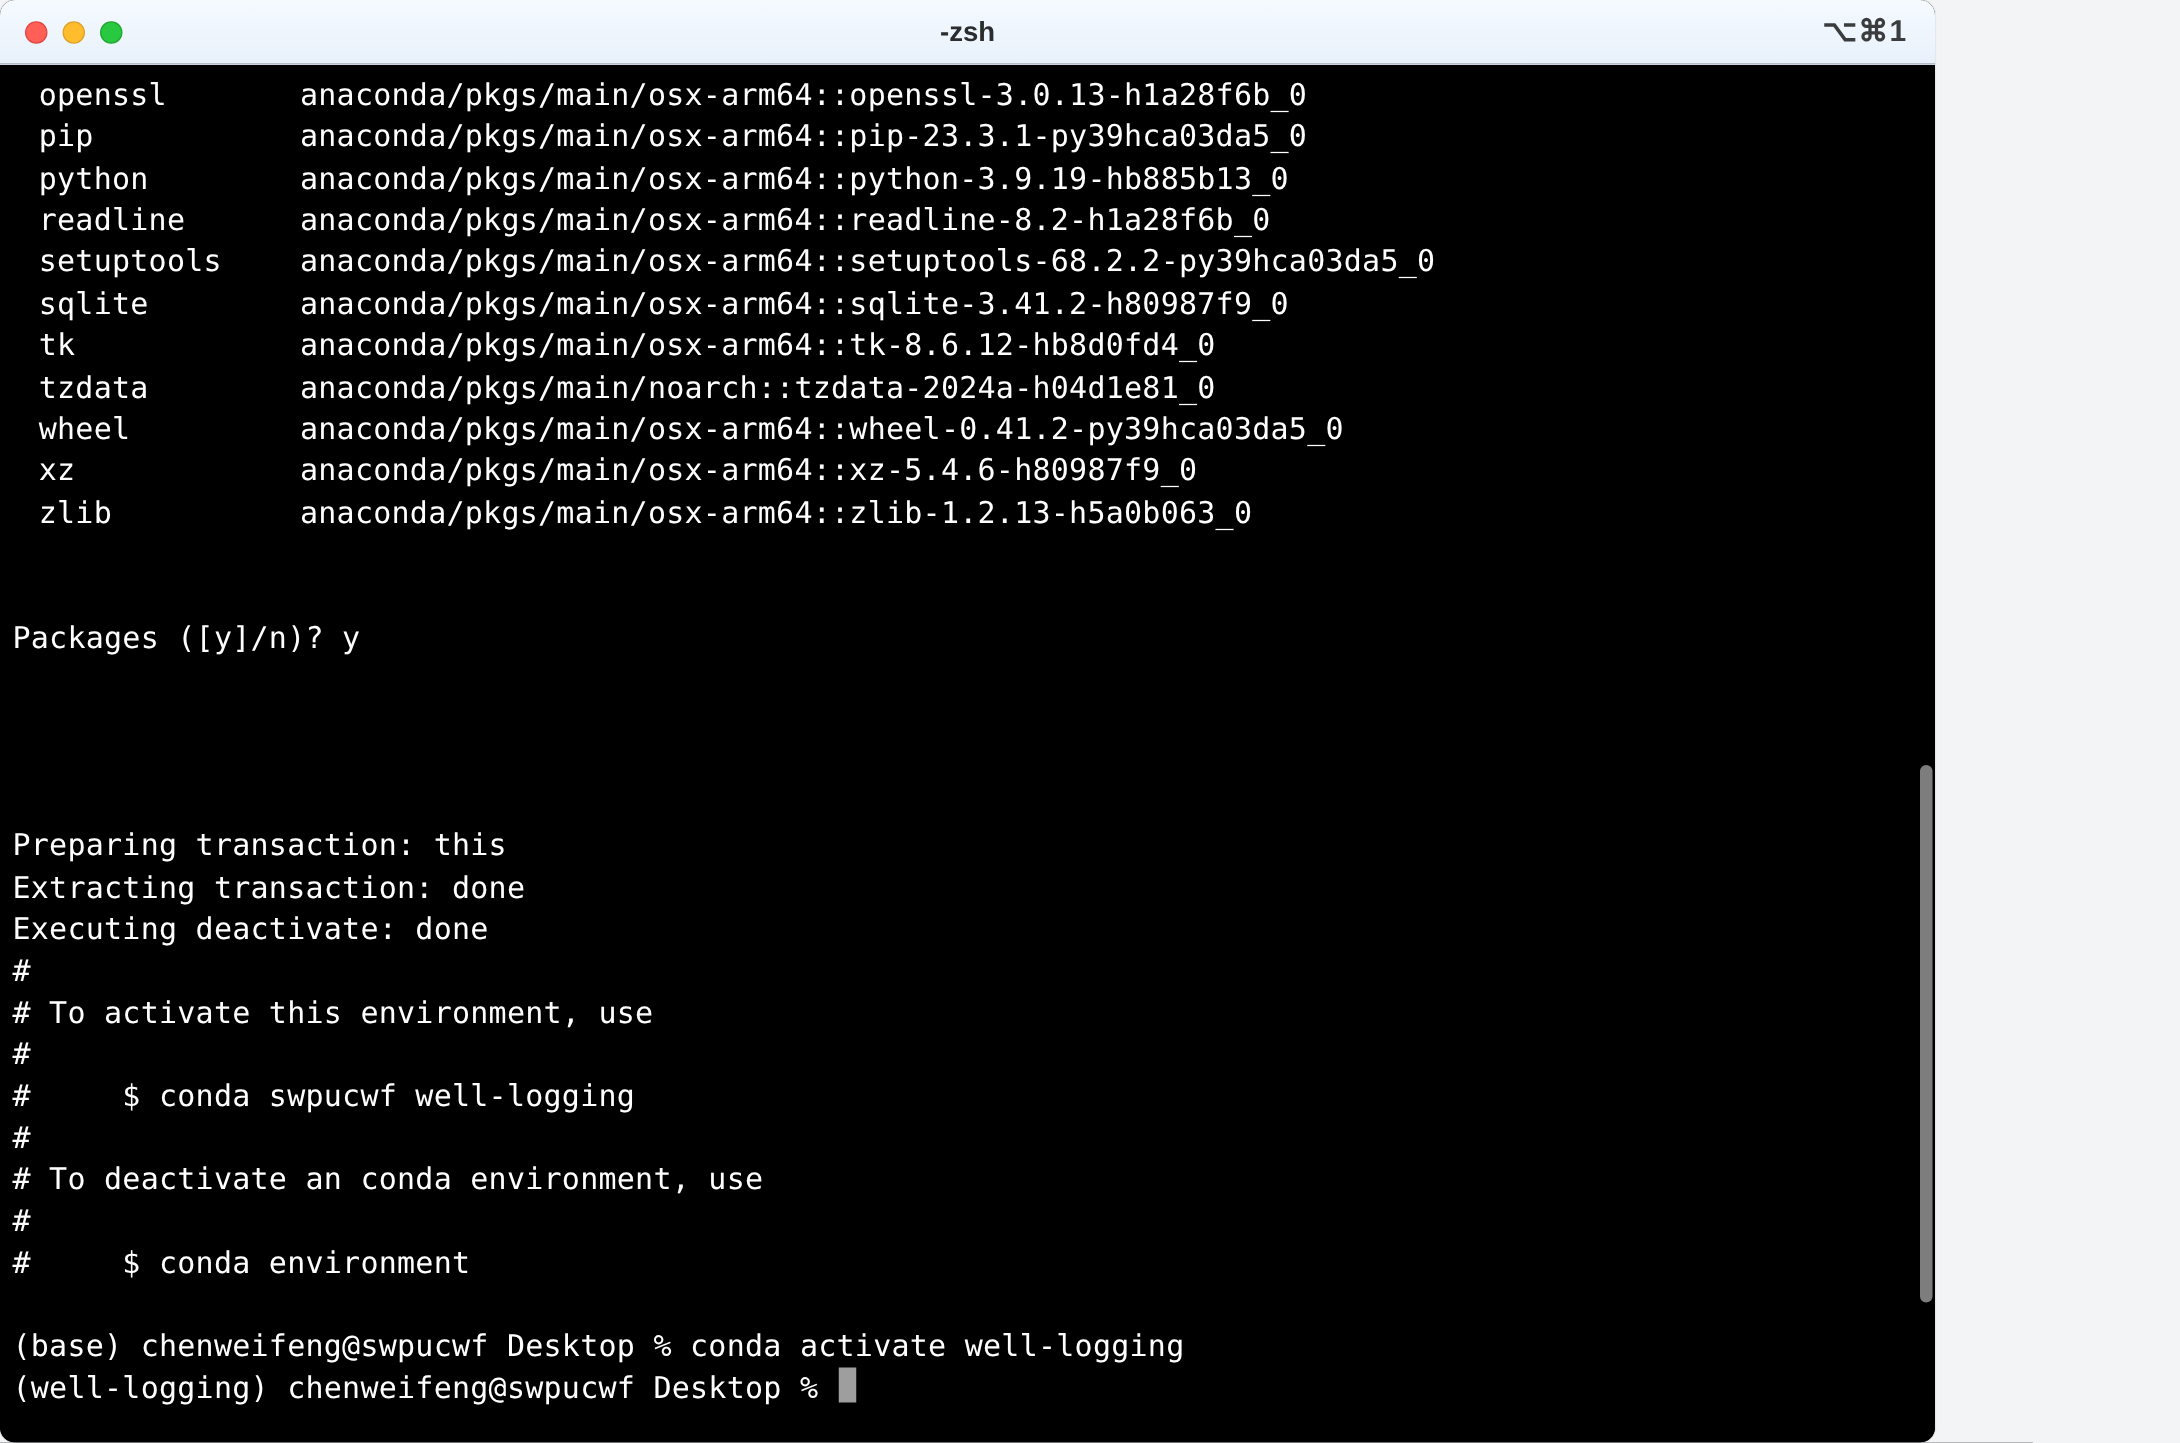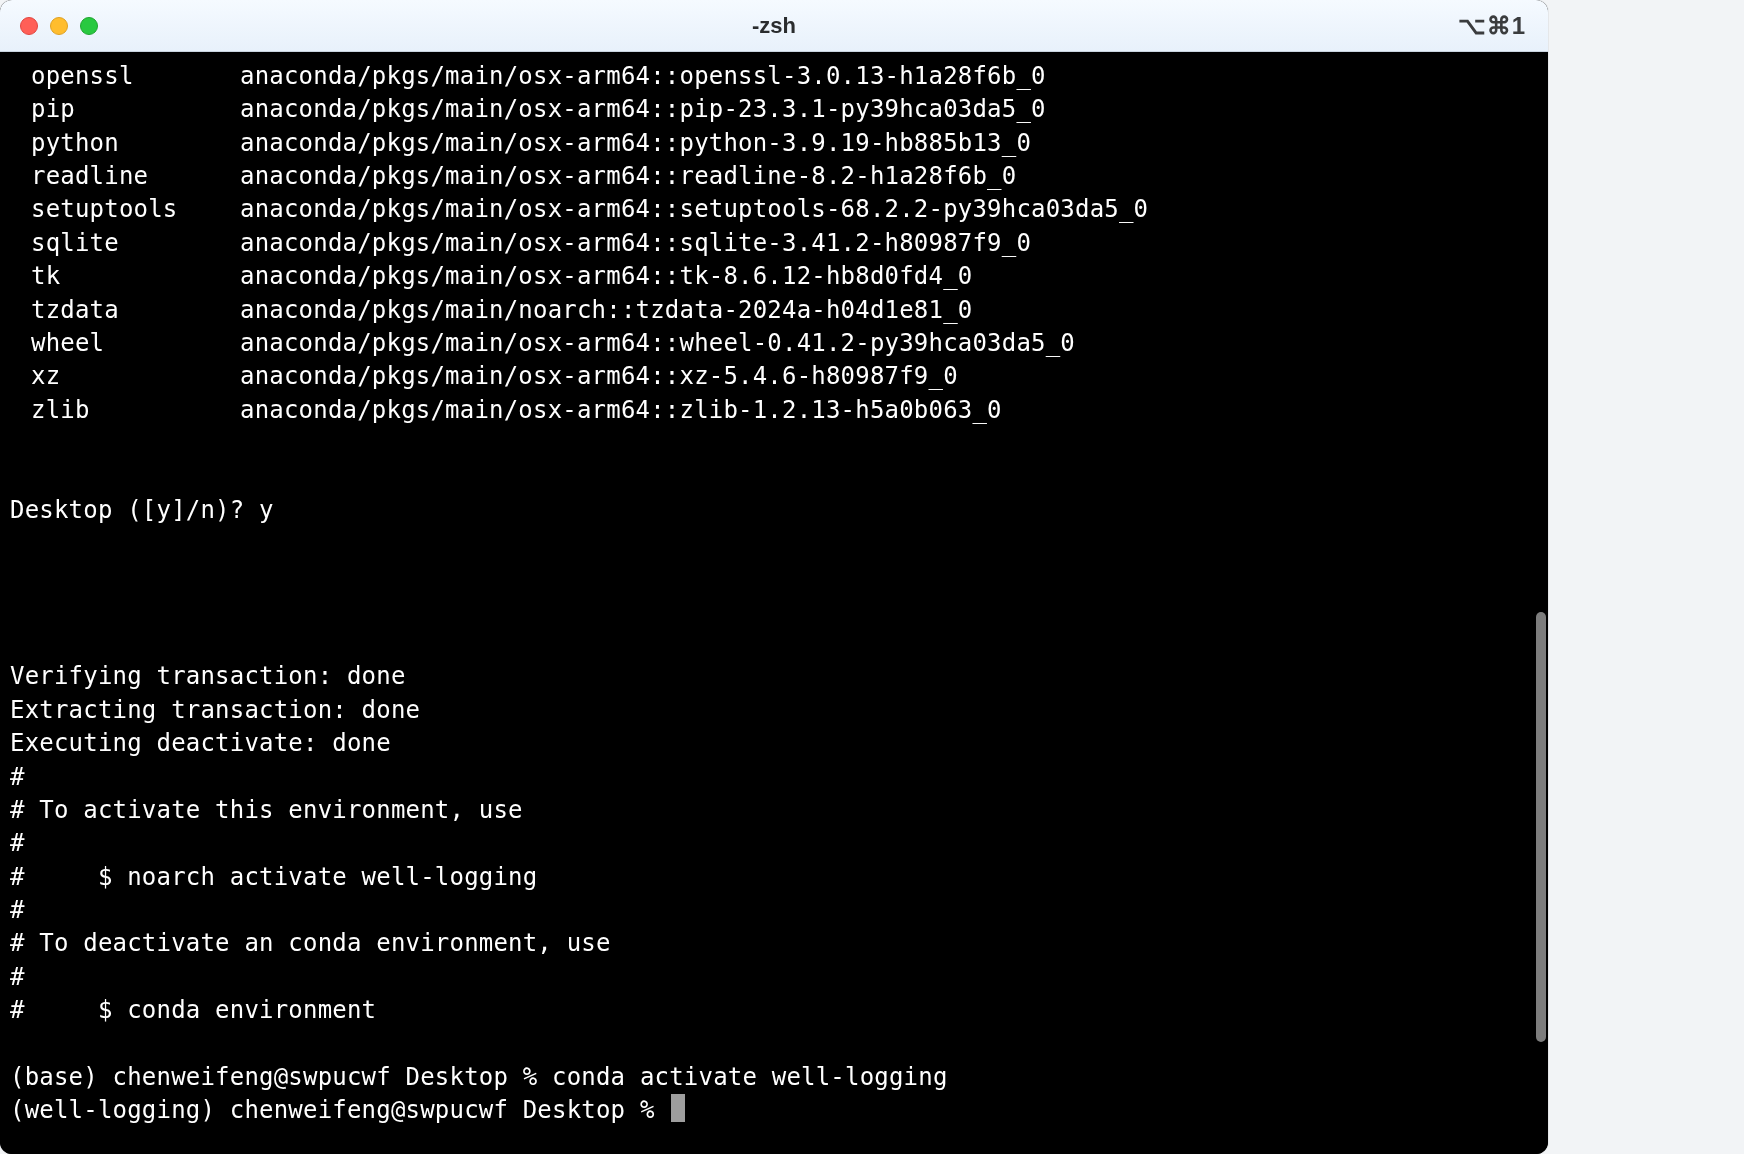--- a/index.html
+++ b/index.html
@@ -103,30 +103,30 @@
     <div class="traffic-lights">
       <div class="tl close"></div>
       <div class="tl min"></div>
       <div class="tl max"></div>
     </div>
     <div class="title">-zsh</div>
     <div class="shortcut">⌥⌘1</div>
   </div>
 
   <div class="terminal-body"><div class="pkg-line"><span class="pkg-name">openssl</span><span class="pkg-spec">anaconda/pkgs/main/osx-arm64::openssl-3.0.13-h1a28f6b_0</span></div><div class="pkg-line"><span class="pkg-name">pip</span><span class="pkg-spec">anaconda/pkgs/main/osx-arm64::pip-23.3.1-py39hca03da5_0</span></div><div class="pkg-line"><span class="pkg-name">python</span><span class="pkg-spec">anaconda/pkgs/main/osx-arm64::python-3.9.19-hb885b13_0</span></div><div class="pkg-line"><span class="pkg-name">readline</span><span class="pkg-spec">anaconda/pkgs/main/osx-arm64::readline-8.2-h1a28f6b_0</span></div><div class="pkg-line"><span class="pkg-name">setuptools</span><span class="pkg-spec">anaconda/pkgs/main/osx-arm64::setuptools-68.2.2-py39hca03da5_0</span></div><div class="pkg-line"><span class="pkg-name">sqlite</span><span class="pkg-spec">anaconda/pkgs/main/osx-arm64::sqlite-3.41.2-h80987f9_0</span></div><div class="pkg-line"><span class="pkg-name">tk</span><span class="pkg-spec">anaconda/pkgs/main/osx-arm64::tk-8.6.12-hb8d0fd4_0</span></div><div class="pkg-line"><span class="pkg-name">tzdata</span><span class="pkg-spec">anaconda/pkgs/main/noarch::tzdata-2024a-h04d1e81_0</span></div><div class="pkg-line"><span class="pkg-name">wheel</span><span class="pkg-spec">anaconda/pkgs/main/osx-arm64::wheel-0.41.2-py39hca03da5_0</span></div><div class="pkg-line"><span class="pkg-name">xz</span><span class="pkg-spec">anaconda/pkgs/main/osx-arm64::xz-5.4.6-h80987f9_0</span></div><div class="pkg-line"><span class="pkg-name">zlib</span><span class="pkg-spec">anaconda/pkgs/main/osx-arm64::zlib-1.2.13-h5a0b063_0</span></div>
-<br><span class="plain">Desktop ([y]/n)? y</span>
+<br><span class="plain">Packages ([y]/n)? y</span>
 
 <br>
-<br><span class="plain">Verifying transaction: done</span>
+<br><span class="plain">Preparing transaction: this</span>
 <span class="plain">Extracting transaction: done</span>
 <span class="plain">Executing deactivate: done</span>
 <span class="plain">#</span>
 <span class="plain"># To activate this environment, use</span>
 <span class="plain">#</span>
-<span class="plain">#     $ noarch activate well-logging</span>
+<span class="plain">#     $ conda swpucwf well-logging</span>
 <span class="plain">#</span>
 <span class="plain"># To deactivate an conda environment, use</span>
 <span class="plain">#</span>
 <span class="plain">#     $ conda environment</span>
 <br><span class="plain">(base) chenweifeng@swpucwf Desktop % conda activate well-logging</span>
 <span class="plain">(well-logging) chenweifeng@swpucwf Desktop % </span><span class="cursor"></span>
     <div class="scrollbar"></div>
   </div>
 
 </div>

